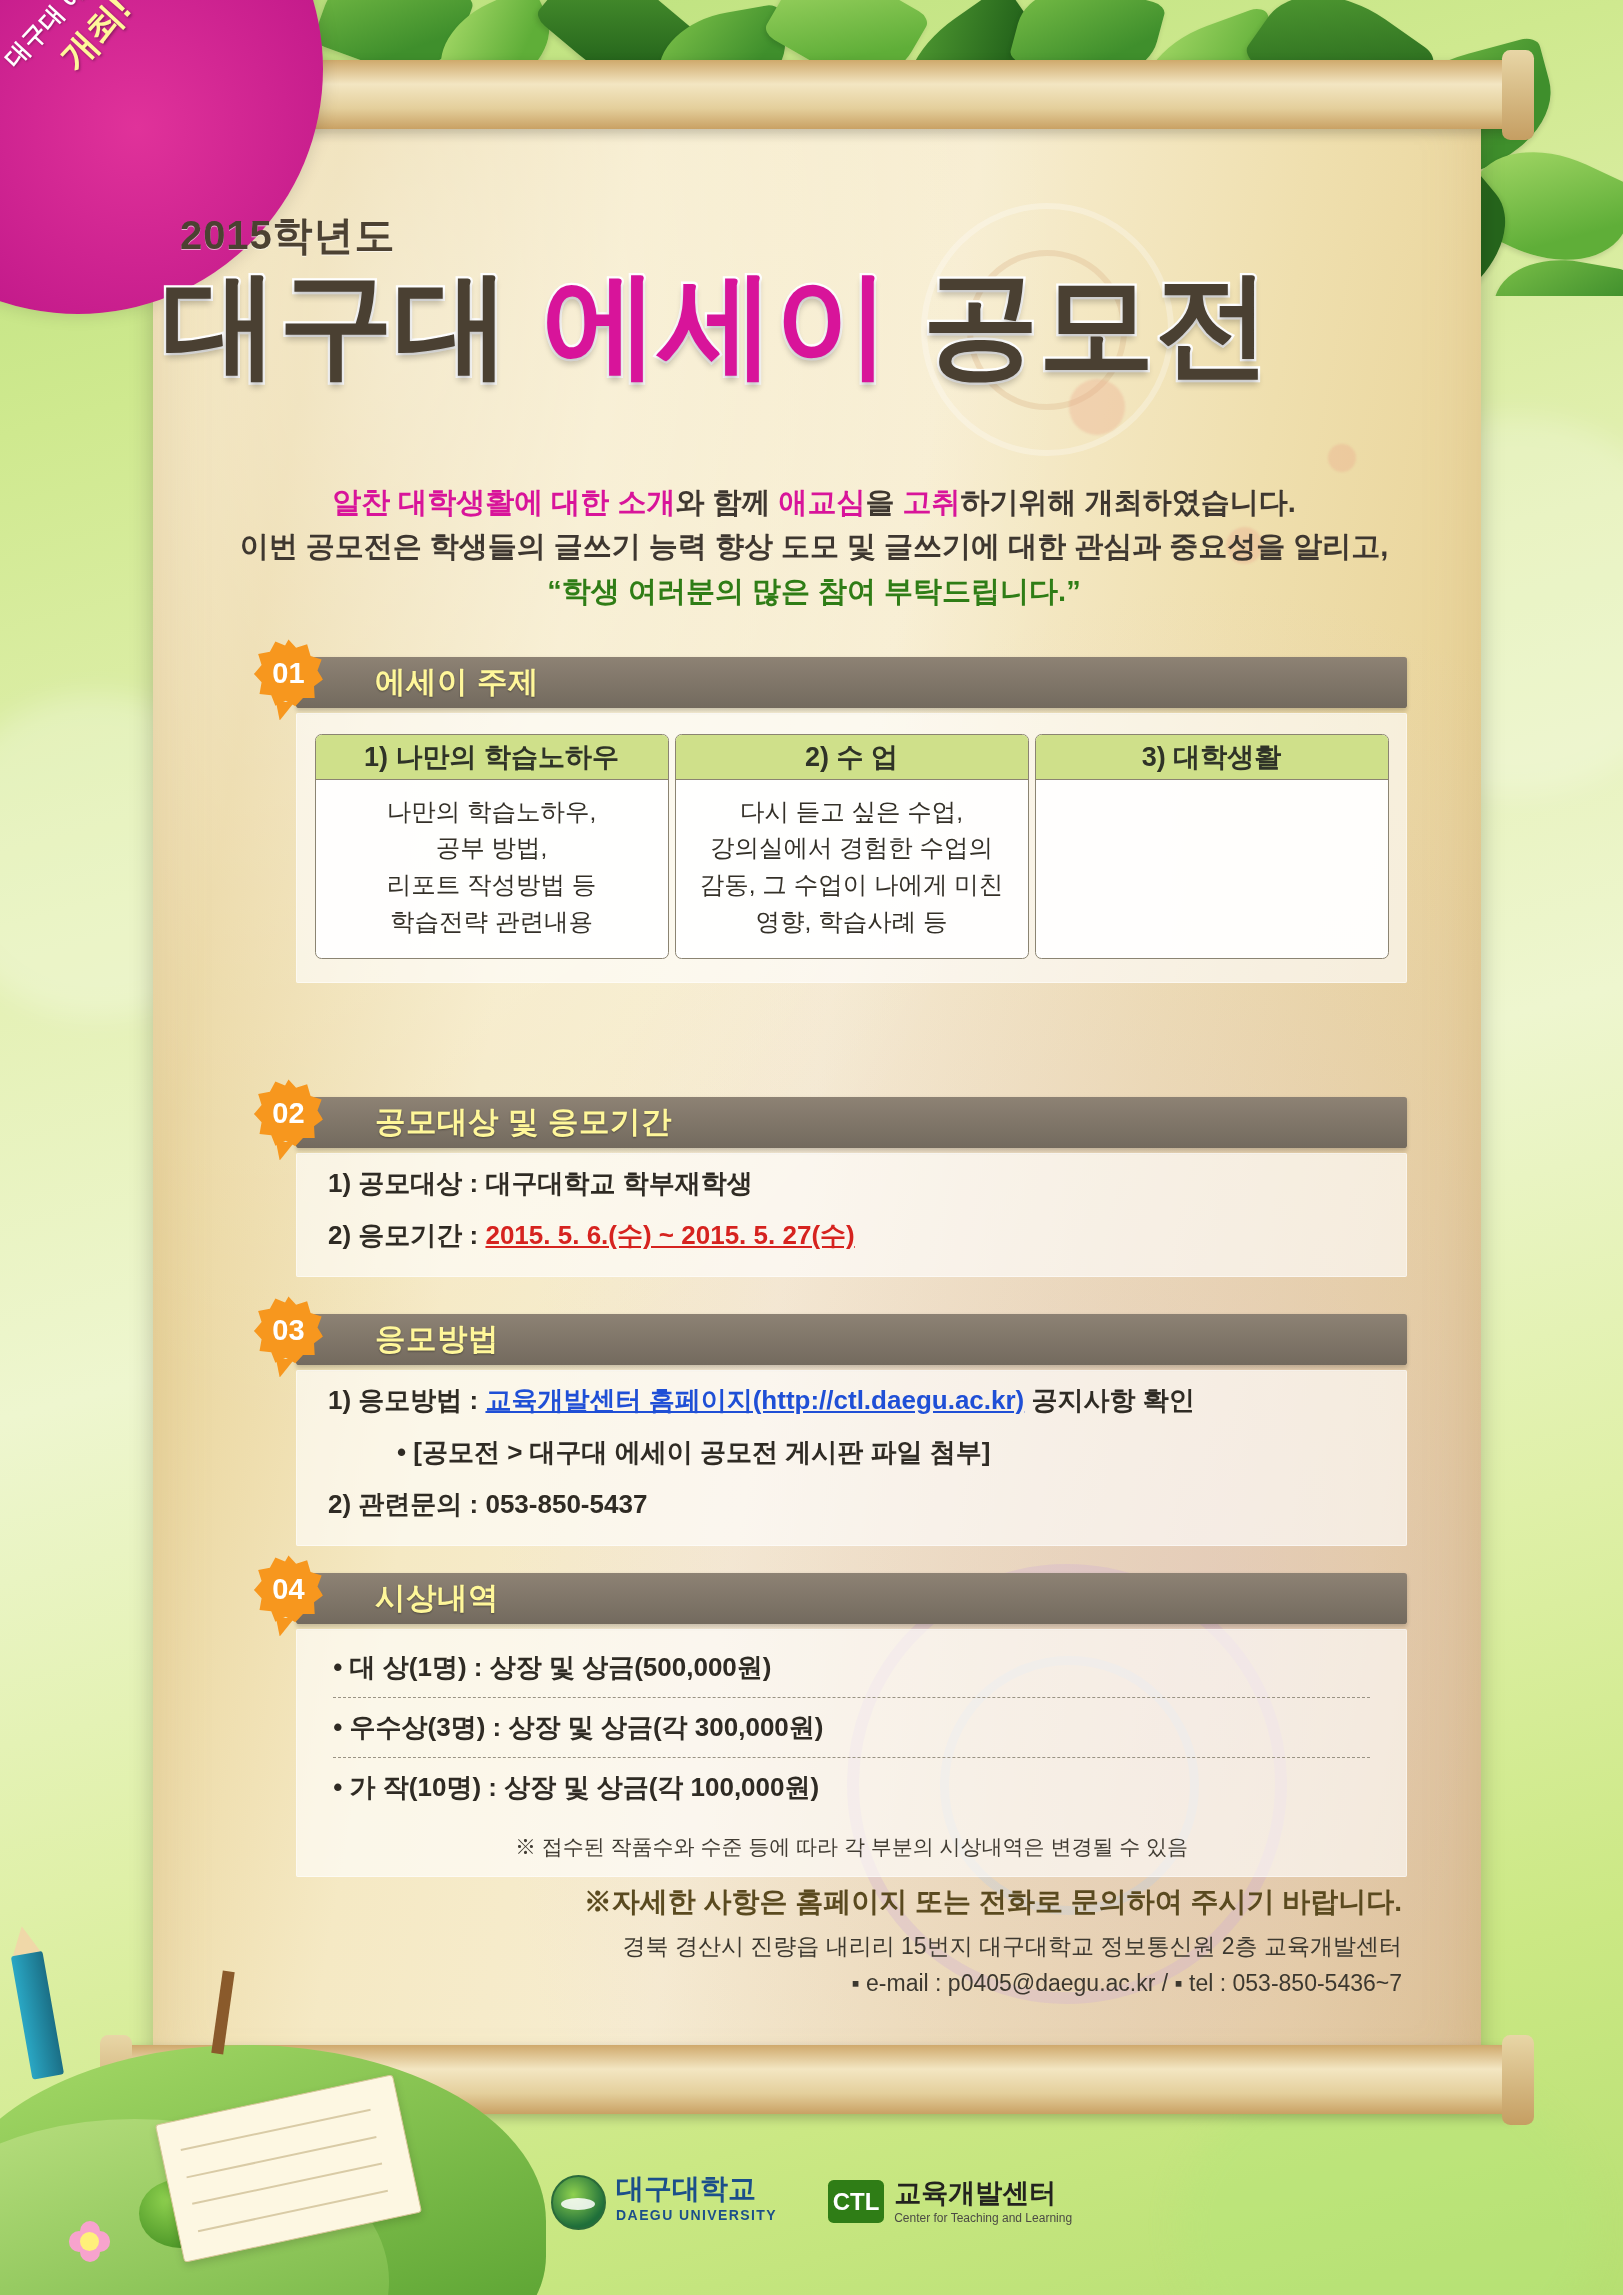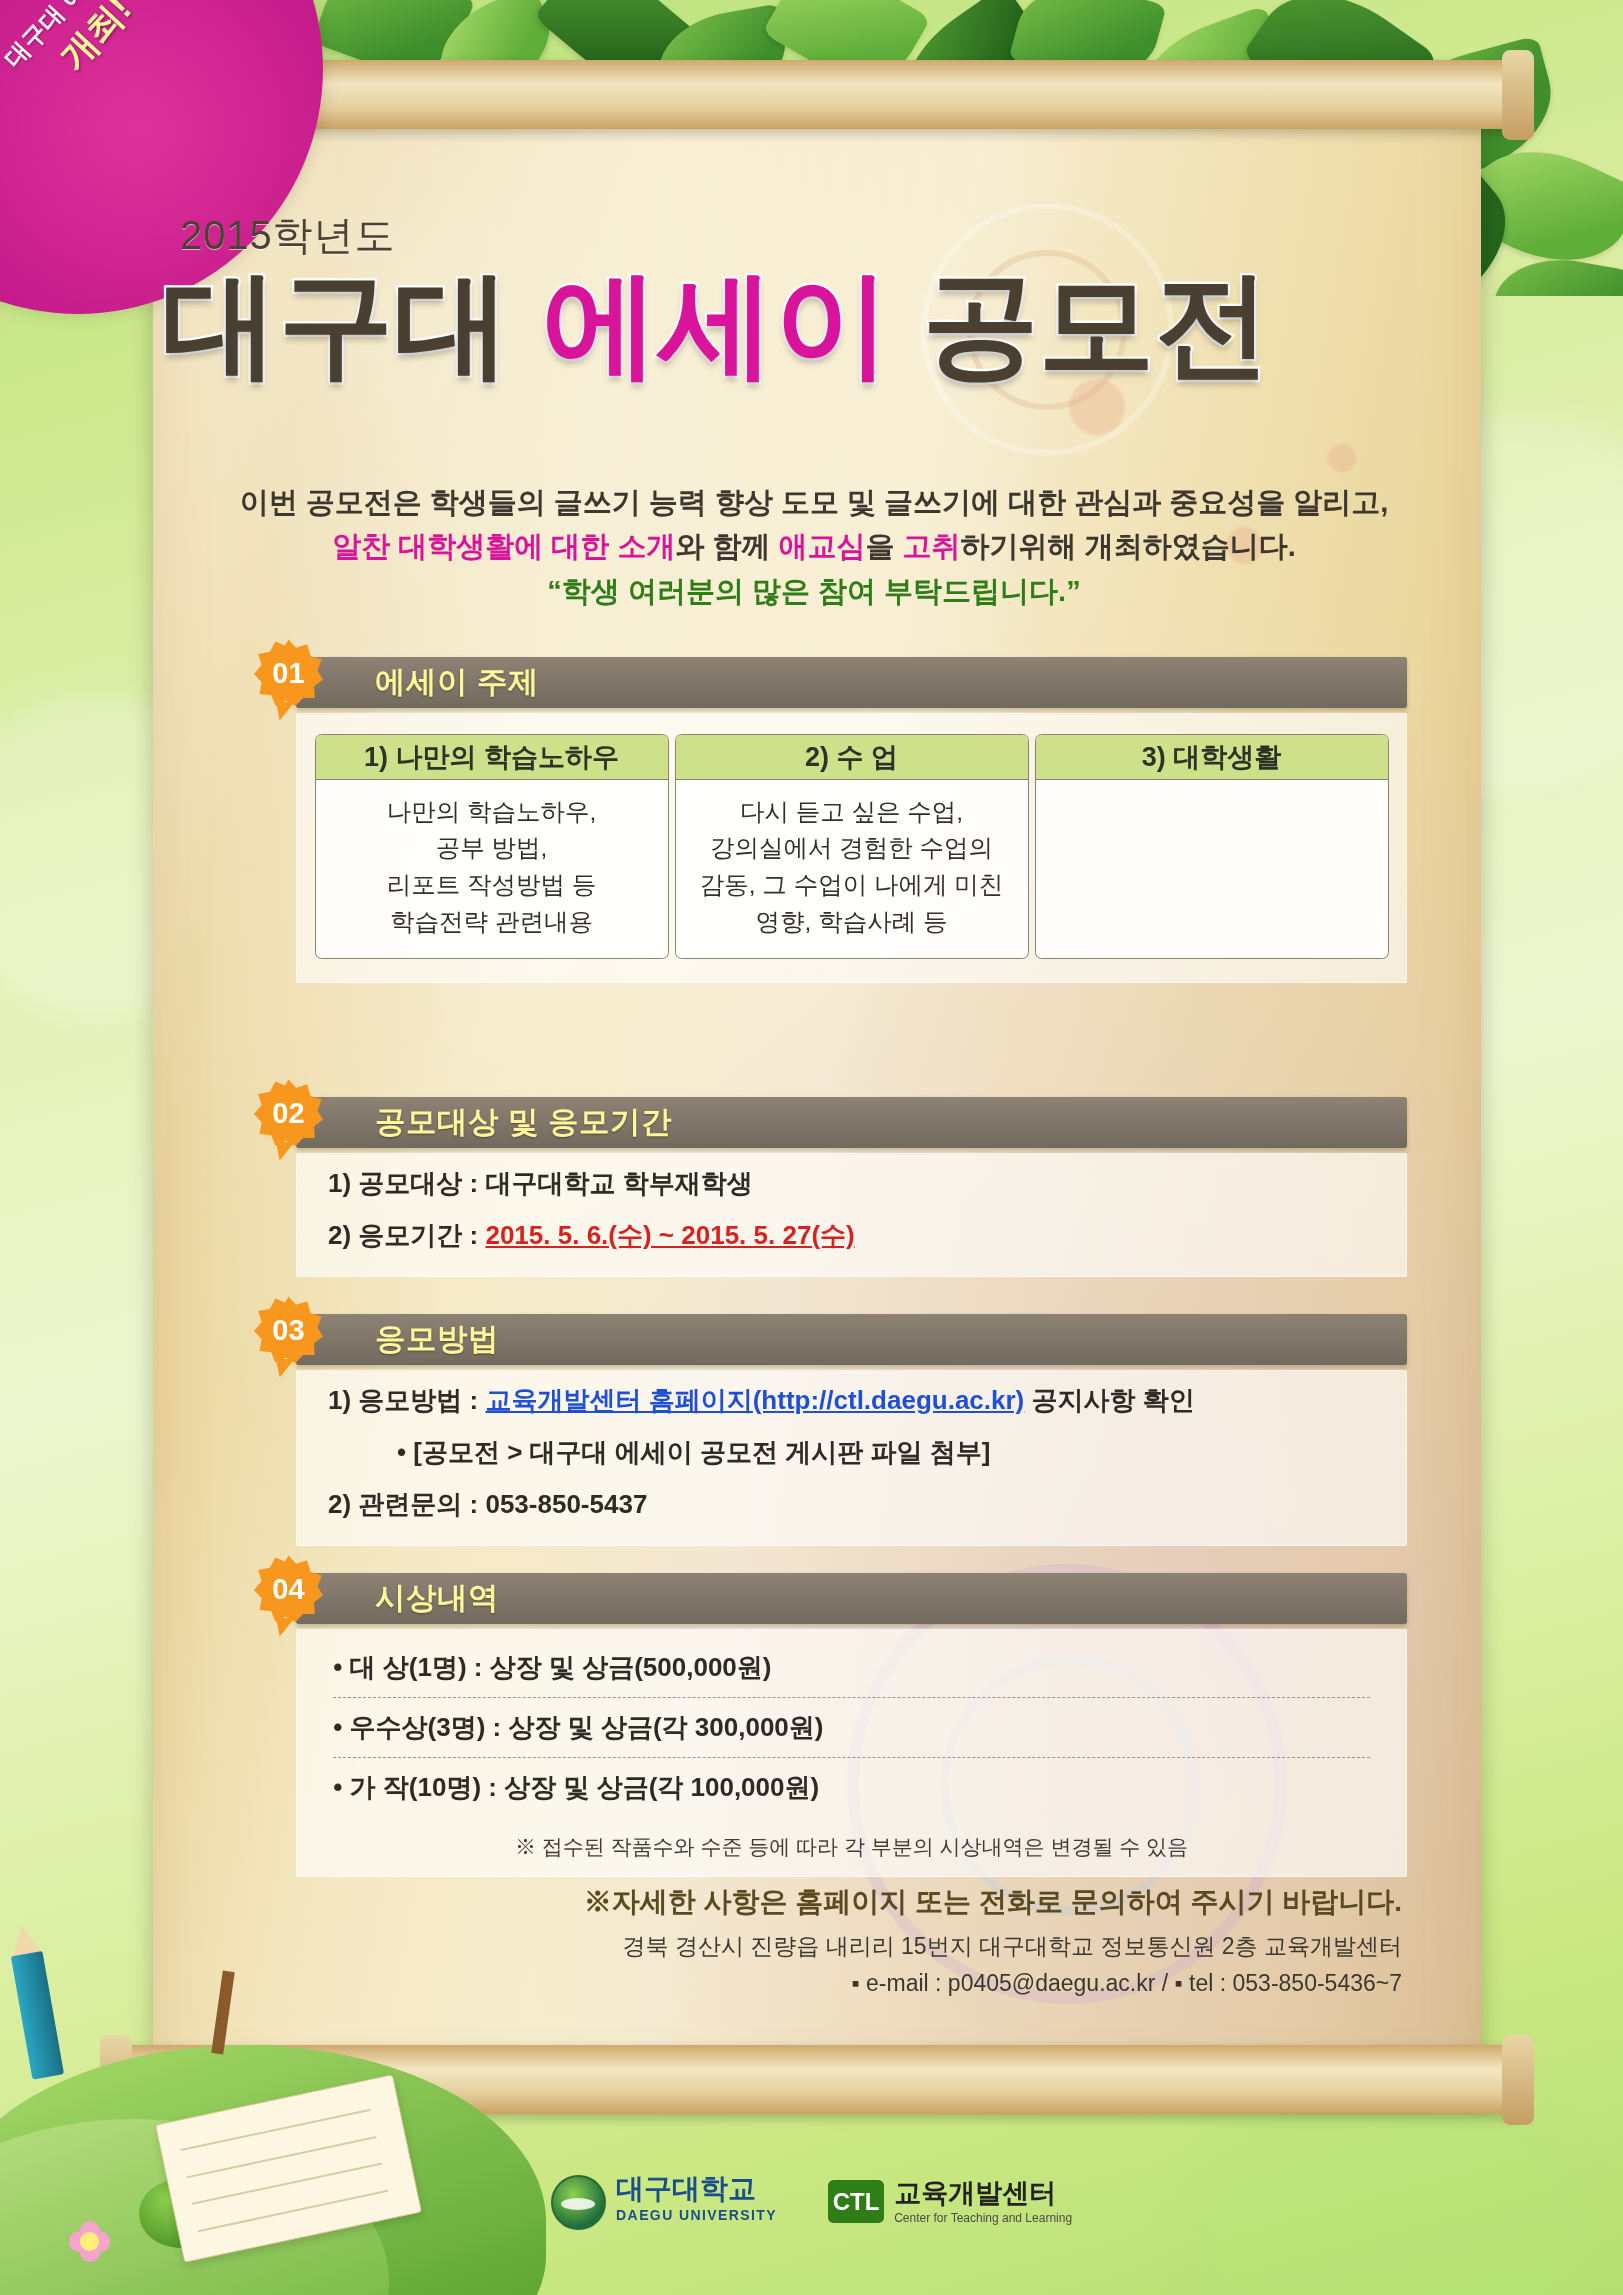--- a/index.html
+++ b/index.html
@@ -65,21 +65,21 @@
         background:linear-gradient(180deg,#cfa96c,#f3e6c2 35%,#e4cf9c 70%,#c9a164);
         border-radius:6.5px;box-shadow:0 4.6px 11px rgba(0,0,0,.2);}
   .roll.top{top:60px;}
   .roll.bottom{top:2045px;}
   .roll .tab{position:absolute;top:-10.2px;width:32px;height:90px;border-radius:8.3px;
              background:linear-gradient(180deg,#e8d6a6,#c59e62);}
   .roll .tab.l{left:-15.7px;}
   .roll .tab.r{right:-15.7px;}
 
   
-  .year{position:absolute;left:180px;top:208px;font-size:40px;font-weight:normal;color:#4c4132;
+  .year{position:absolute;left:180px;top:208px;font-size:40px;font-weight:bold;color:#4c4132;
         letter-spacing:0.9px;text-shadow:0 1.4px 0 rgba(255,255,255,.6);}
   .title{position:absolute;left:162px;top:264px;width:1319px;font-size:116px;font-weight:bold;line-height:1.05;white-space:nowrap;}
   .title .k1,.title .k3{color:#4a4032;-webkit-text-stroke:4.6px #fff;paint-order:stroke fill;}
   .title .k2{color:#d8149a;-webkit-text-stroke:4.6px #fff;paint-order:stroke fill;}
   .title span{text-shadow:0 4.6px 6.5px rgba(0,0,0,.22);}
 
   .lead{position:absolute;left:180px;top:481px;width:1268px;text-align:center;}
   .lead .ln{font-size:29px;font-weight:bold;color:#3e3730;line-height:1.5;}
   .lead .hl-pink{color:#d8149a;}
   .lead .quote{font-size:29px;font-weight:bold;color:#2f7d16;margin-top:3.7px;}
@@ -207,24 +207,24 @@
 </div>
 
 <div class="year">2015학년도</div>
 <div class="title">
   <span class="k1">대구대</span>
   <span class="k2">에세이</span>
   <span class="k3">공모전</span>
 </div>
 
 <div class="lead">
-  <div class="ln">이번 공모전은 학생들의 글쓰기 능력 향상 도모 및 글쓰기에 대한 관심과 중요성을 알리고,</div>
   <div class="ln">
     <span class="hl-pink">알찬 대학생활에 대한 소개</span><span>와 함께 </span><span class="hl-pink">애교심</span><span>을 </span><span class="hl-pink">고취</span><span>하기위해 개최하였습니다.</span>
   </div>
+  <div class="ln">이번 공모전은 학생들의 글쓰기 능력 향상 도모 및 글쓰기에 대한 관심과 중요성을 알리고,</div>
   <div class="quote">“학생 여러분의 많은 참여 부탁드립니다.”</div>
 </div>
 
 <div class="section" style="top:657px;">
   <div class="sec-head">
     <div class="badge">
       <div class="star"></div>
       <div class="tail"></div>
       <div class="num">01</div>
     </div>

